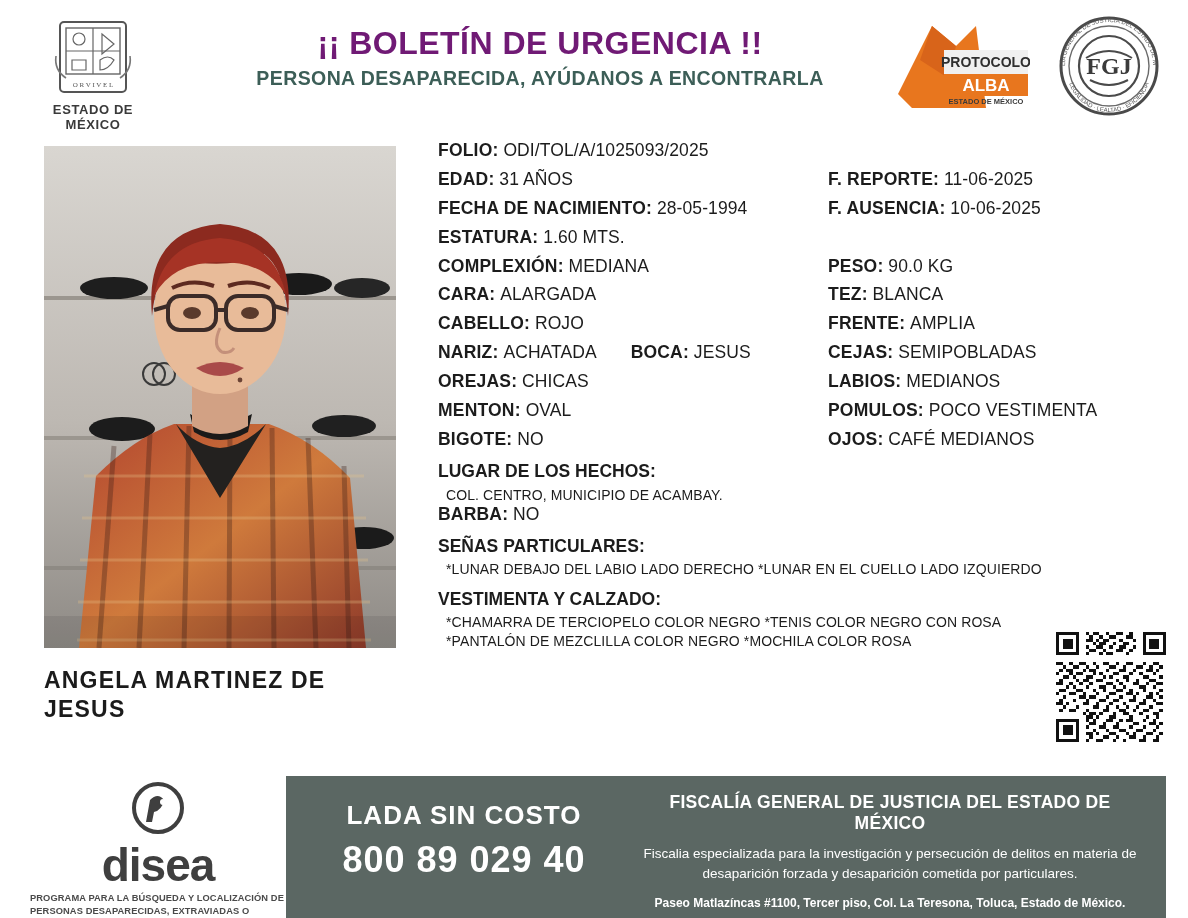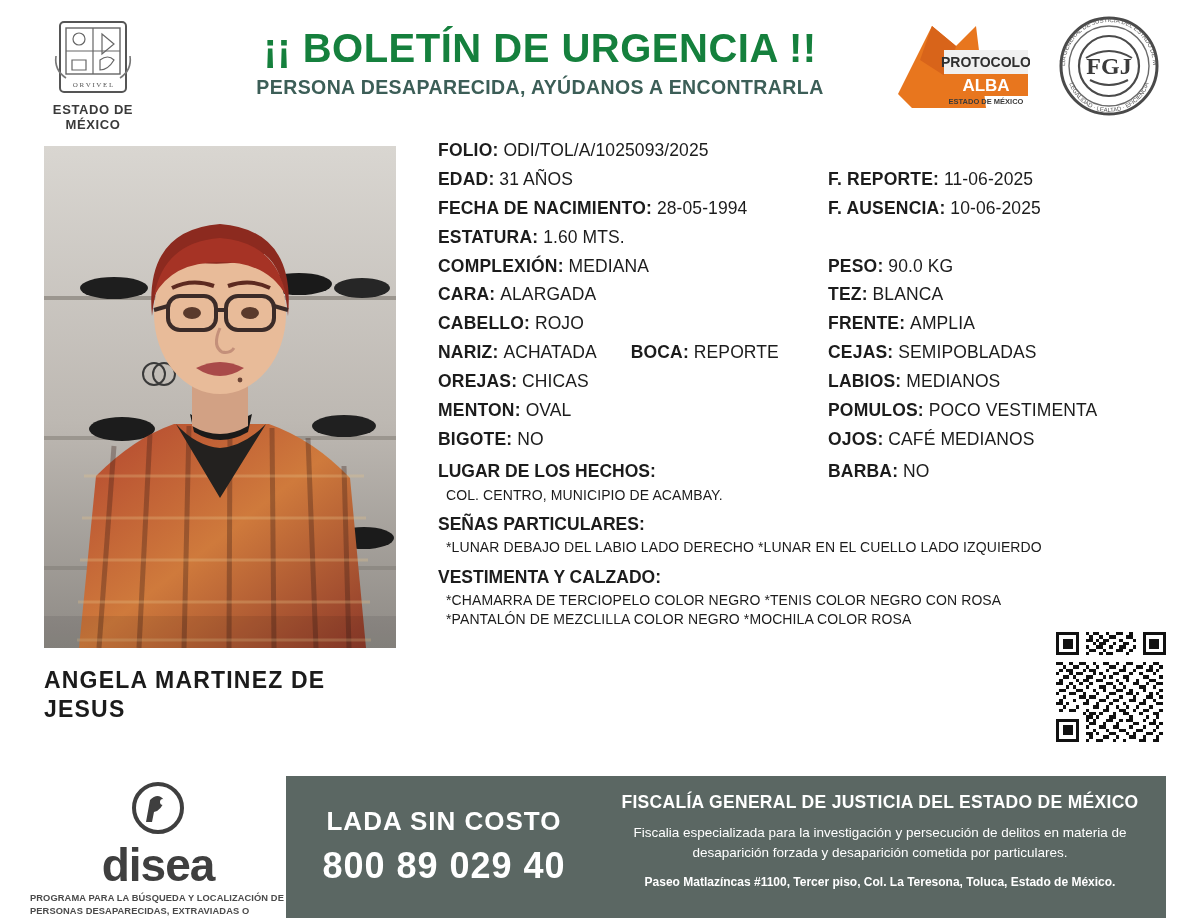--- a/index.html
+++ b/index.html
@@ -46,23 +46,23 @@
   }
 
   .header-titles {
     position: absolute;
     left: 170px;
     top: 26px;
     width: 740px;
     text-align: center;
   }
   .title-main {
-    font-size: 40px;
-    font-weight: bold;
-    color: #15803d;
+    font-size: 32px;
+    font-weight: bold;
+    color: #701a75;
     letter-spacing: .5px;
     line-height: 1.1;
   }
   .title-sub {
     font-size: 19.5px;
     font-weight: bold;
     color: #3c5e57;
     letter-spacing: .4px;
     margin-top: 6px;
   }
@@ -126,20 +126,21 @@
   .col-r { width: 336px; }
   .lbl {
     font-weight: bold;
     letter-spacing: .2px;
   }
   .val { letter-spacing: .1px; }
   .pair-gap { display:inline-block; width: 24px; }
 
   .section {
     margin-top: 10px;
+    flex-direction: column;
   }
   .section .head {
     font-weight: bold;
     font-size: 17.5px;
   }
   .section .body {
     font-size: 14px;
     padding-left: 8px;
     margin-top: 3px;
     line-height: 1.35;
@@ -196,22 +197,23 @@
     left: 286px;
     top: 776px;
     width: 880px;
     height: 142px;
     background: #5b6763;
     color: #ffffff;
     display: flex;
   }
   .lada {
     width: 316px;
-    padding-top: 30px;
+    padding-top: 24px;
     text-align: center;
+    margin-left: 20px;
   }
   .lada-title {
     font-size: 26px;
     font-weight: bold;
     letter-spacing: 1px;
   }
   .lada-number {
     font-size: 36px;
     font-weight: bold;
     letter-spacing: 1px;
@@ -457,21 +459,21 @@
       <span class="val">AMPLIA</span>
     </div>
   </div>
 
   <div class="row">
     <div class="col-l">
       <span class="lbl">NARIZ:</span>
       <span class="val">ACHATADA</span>
       <span class="pair-gap"></span>
       <span class="lbl">BOCA:</span>
-      <span class="val">REPORTE</span>
+      <span class="val">JESUS</span>
     </div>
     <div class="col-r">
       <span class="lbl">CEJAS:</span>
       <span class="val">SEMIPOBLADAS</span>
     </div>
   </div>
 
   <div class="row">
     <div class="col-l">
       <span class="lbl">OREJAS:</span>

